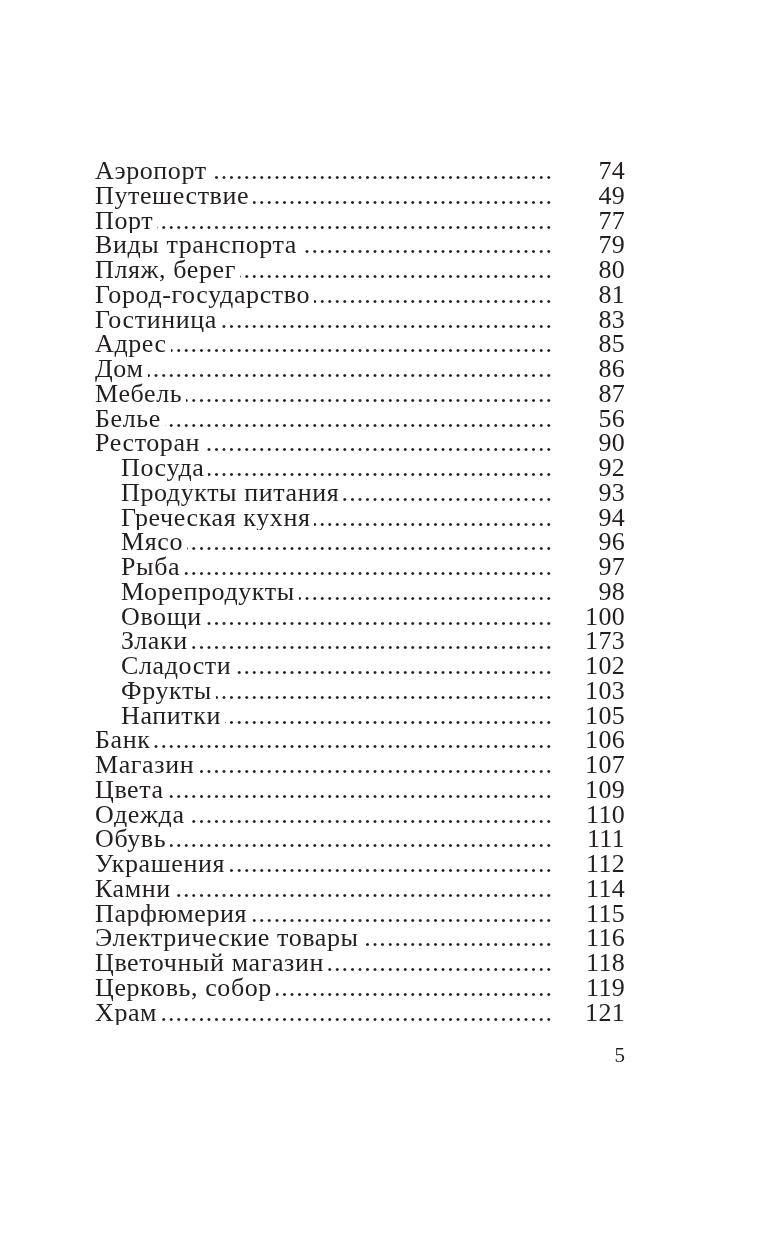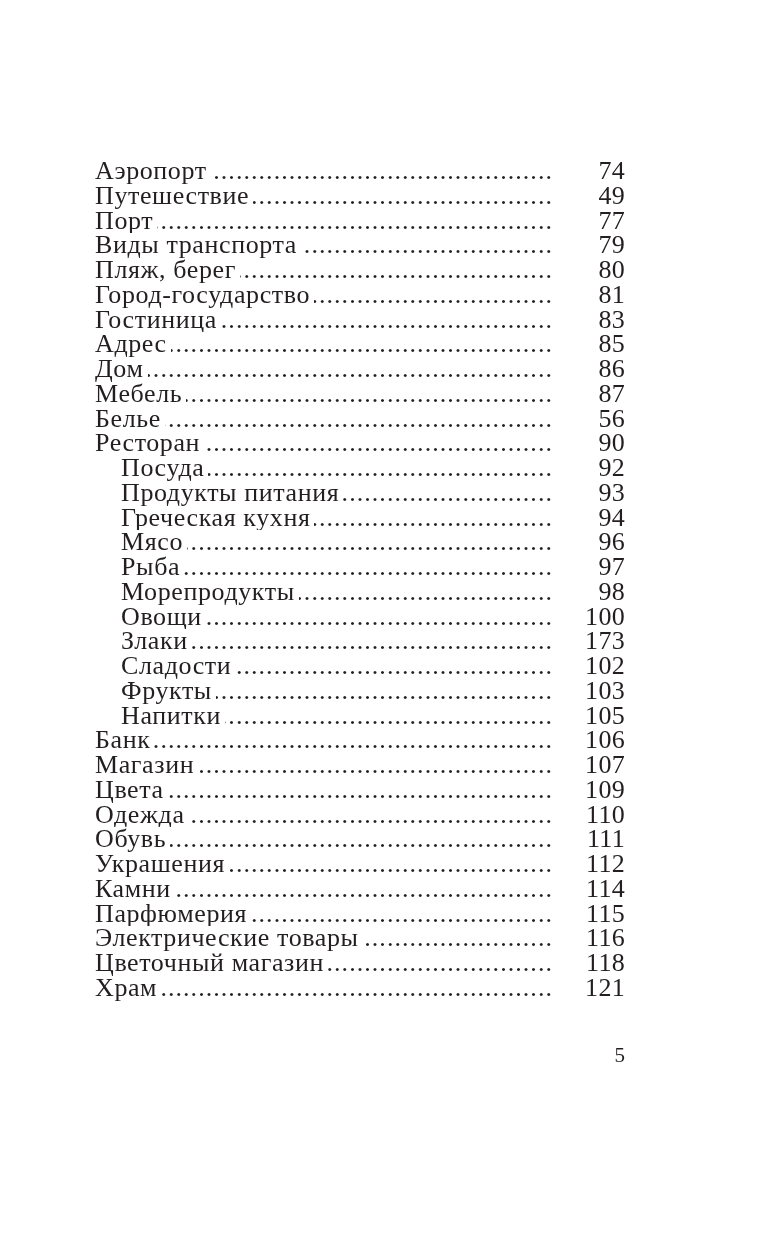--- a/index.html
+++ b/index.html
@@ -211,18 +211,22 @@
     </div>
     <div class="row">
       <span class="entry"><span class="leader"></span><span class="title">Электрические товары</span></span>
       <span class="num">116</span>
     </div>
     <div class="row">
       <span class="entry"><span class="leader"></span><span class="title">Цветочный магазин</span></span>
       <span class="num">118</span>
     </div>
     <div class="row">
+      <span class="entry"><span class="leader"></span><span class="title">Церковь, собор</span></span>
+      <span class="num">119</span>
+    </div>
+    <div class="row">
       <span class="entry"><span class="leader"></span><span class="title">Храм</span></span>
       <span class="num">121</span>
     </div>
   </div>
 
 <div class="folio">5</div>
 
 </body></html>

